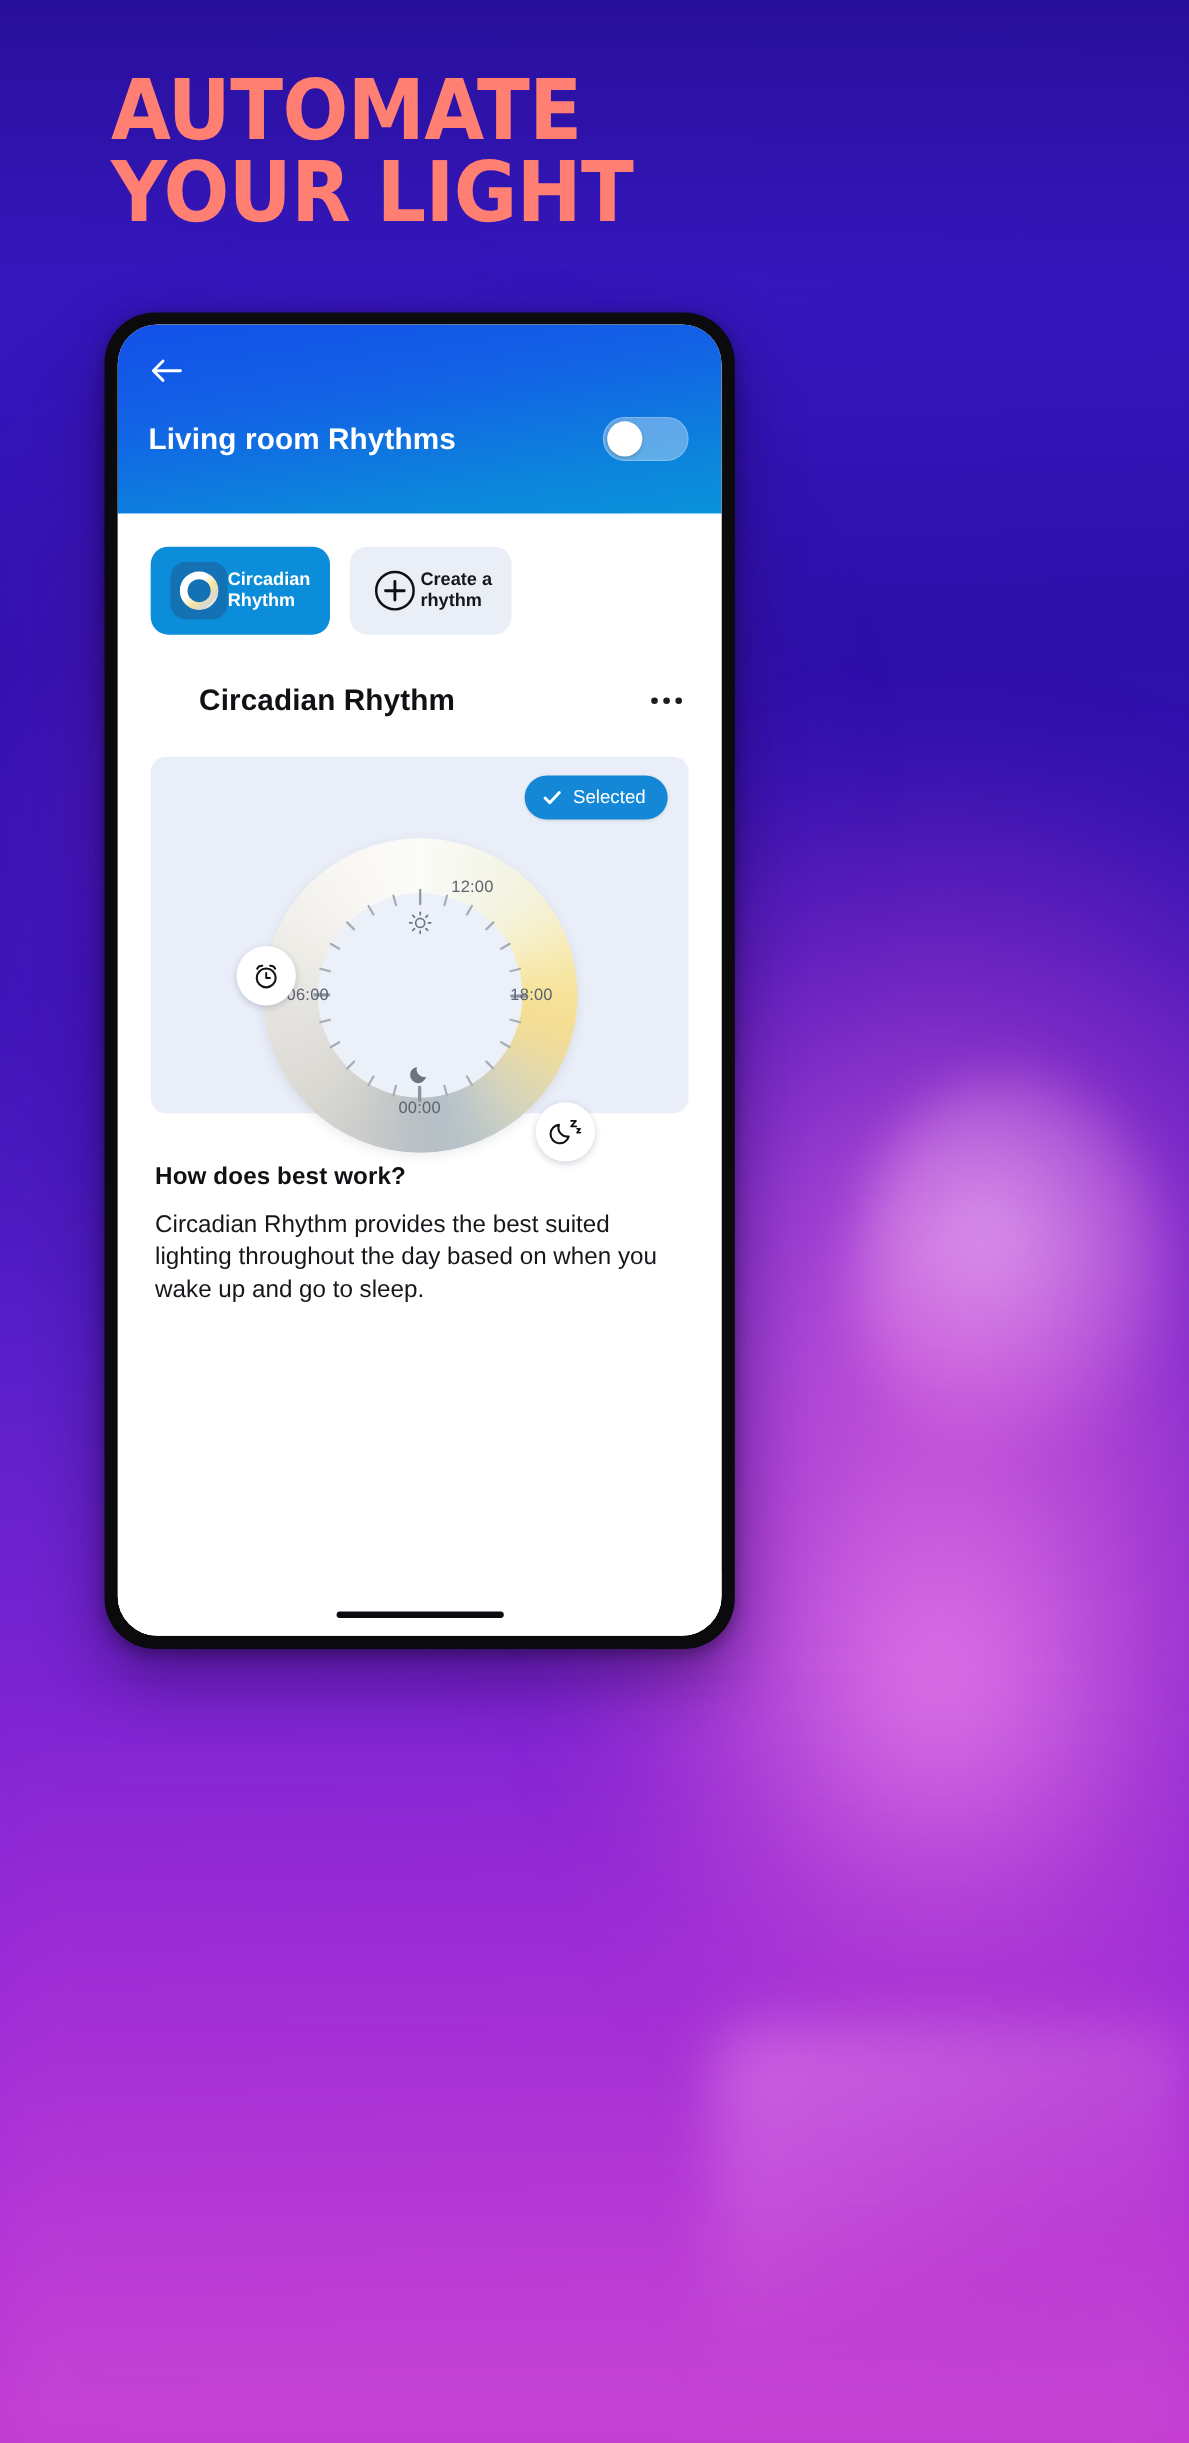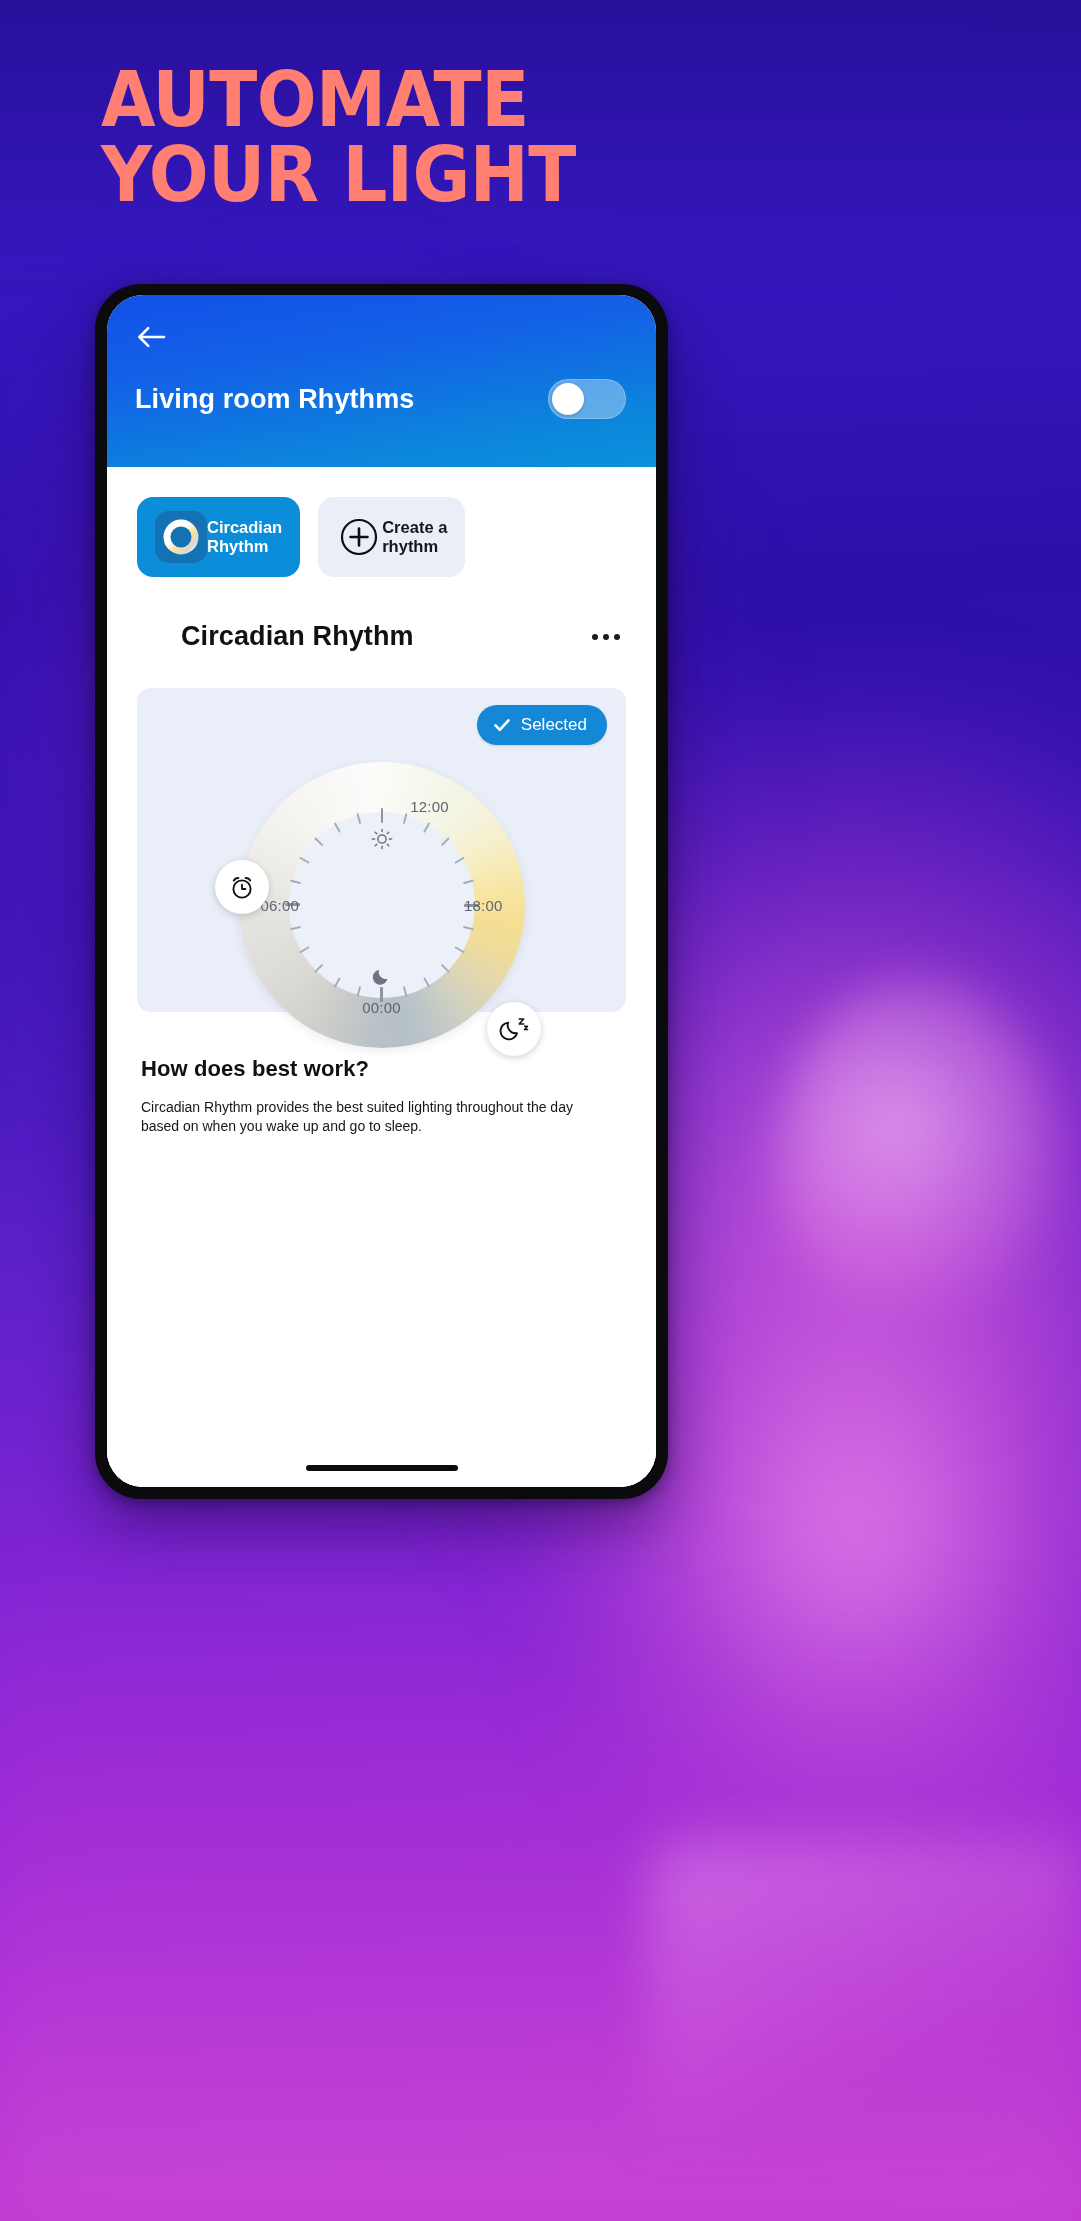--- a/index.html
+++ b/index.html
@@ -259,21 +259,21 @@
     box-shadow:0 2px 7px rgba(40,50,80,.22);
     display:flex; align-items:center; justify-content:center;
   }
   .handle-wake { left:-24px; top:98px; }
   .handle-sleep { right:-16px; bottom:-8px; }
 
   
   .explain { padding:44px 34px 0 34px; }
   .explain h3 { font-size:22px; font-weight:bold; color:#101114; letter-spacing:.1px; }
   .explain p {
-    margin-top:16px; font-size:14px; line-height:1.33;
+    margin-top:16px; font-size:22px; line-height:1.33;
     color:#15171B; max-width:470px; letter-spacing:0px;
   }
 
   .home-indicator {
     position:absolute; left:50%; bottom:16px; transform:translateX(-50%);
     width:152px; height:6px; border-radius:3px; background:#0C0C10;
   }
   .home-bar-area {
     position:absolute; left:0; right:0; bottom:0; height:58px; background:#fff;
   }

